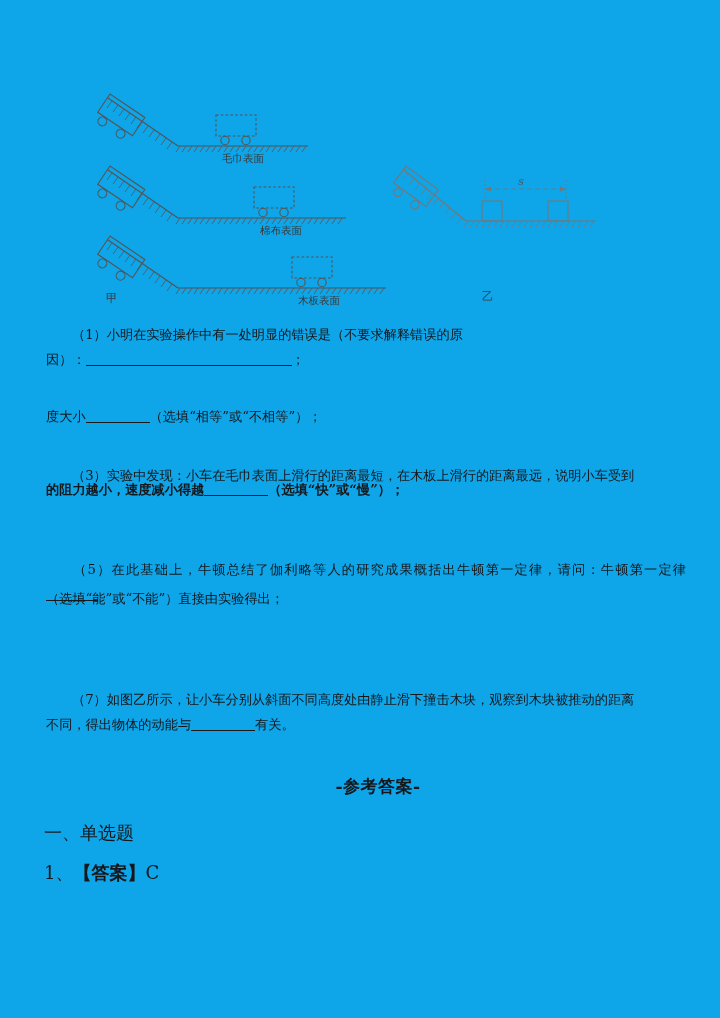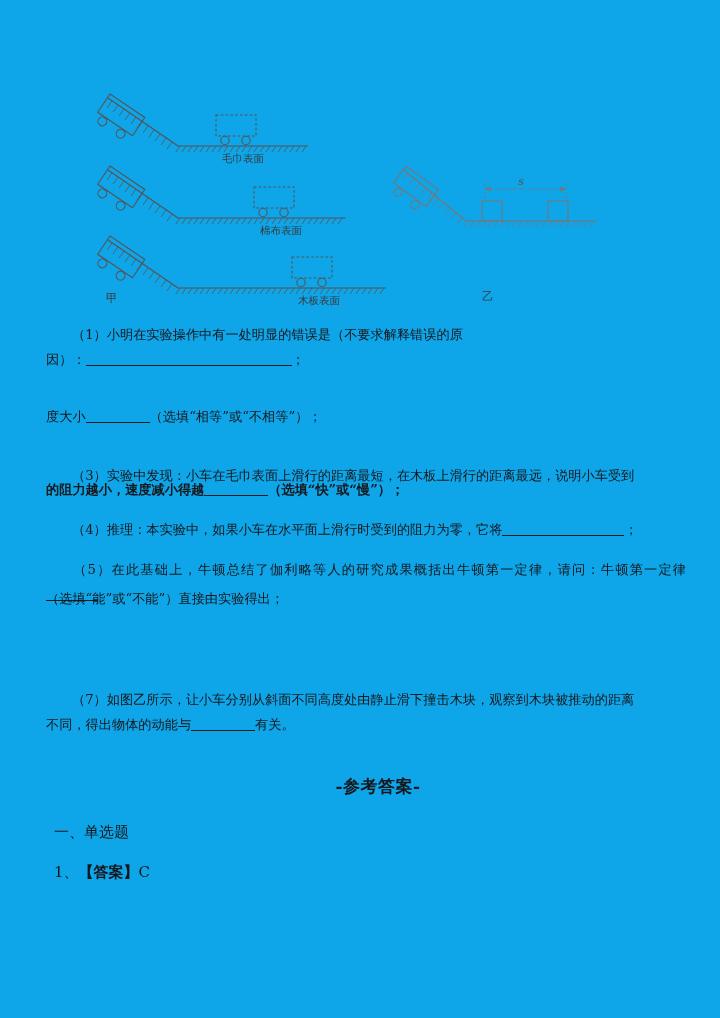--- a/index.html
+++ b/index.html
@@ -77,23 +77,23 @@
     left: 18px;
     width: 720px;
     text-align: center;
     font-size: 17px;
     font-weight: bold;
     color: #16171a;
     letter-spacing: 0.5px;
   }
   .ans-line {
     position: absolute;
-    left: 54px;
+    left: 44px;
     width: 648px;
-    font-size: 15px;
+    font-size: 18px;
     line-height: 25px;
     color: #16171a;
     font-family: "DejaVu Serif", "Liberation Serif", serif;
   }
   .bold { font-weight: bold; }
 </style>
 </head>
 <body>
 
 <div class="page">
@@ -363,23 +363,20 @@
     <span>度大小</span><span class="blank b-md"></span><span>（选填“相等”或“不相等”）；</span>
   </div>
 
   <div class="qtext" style="top:452px;margin-top:11px;">
     <span class="indent"></span><span>（3）</span><span>实验中发现：小车在毛巾表面上滑行的距离最短，在木板上滑行的距离最远，说明小车受到</span>
   </div>
   <div class="qtext" style="top:477px;font-weight:bold;">
     <span>的阻力越小，速度减小得越</span><span class="blank b-md"></span><span>（选填“快”或“慢”）；</span>
   </div>
 
-  <div class="qtext" style="top:517px;">
-    <span class="indent"></span><span>（4）</span><span>推理：本实验中，如果小车在水平面上滑行时受到的阻力为零，它将</span><span class="blank b-lg"></span><span>；</span>
-  </div>
 
   <div class="qtext" style="top:557px;">
     <span class="indent"></span><span>（5）</span><span>在此基础上，牛顿总结了伽利略等人的研究成果概括出牛顿第一定律，请问：牛顿第一定律</span><span class="blank b-xs"></span>
   </div>
   <div class="qtext" style="top:586px;">
     <span>（选填“能”或“不能”）直接由实验得出；</span>
   </div>
 
 
   <div class="qtext" style="top:687px;">

